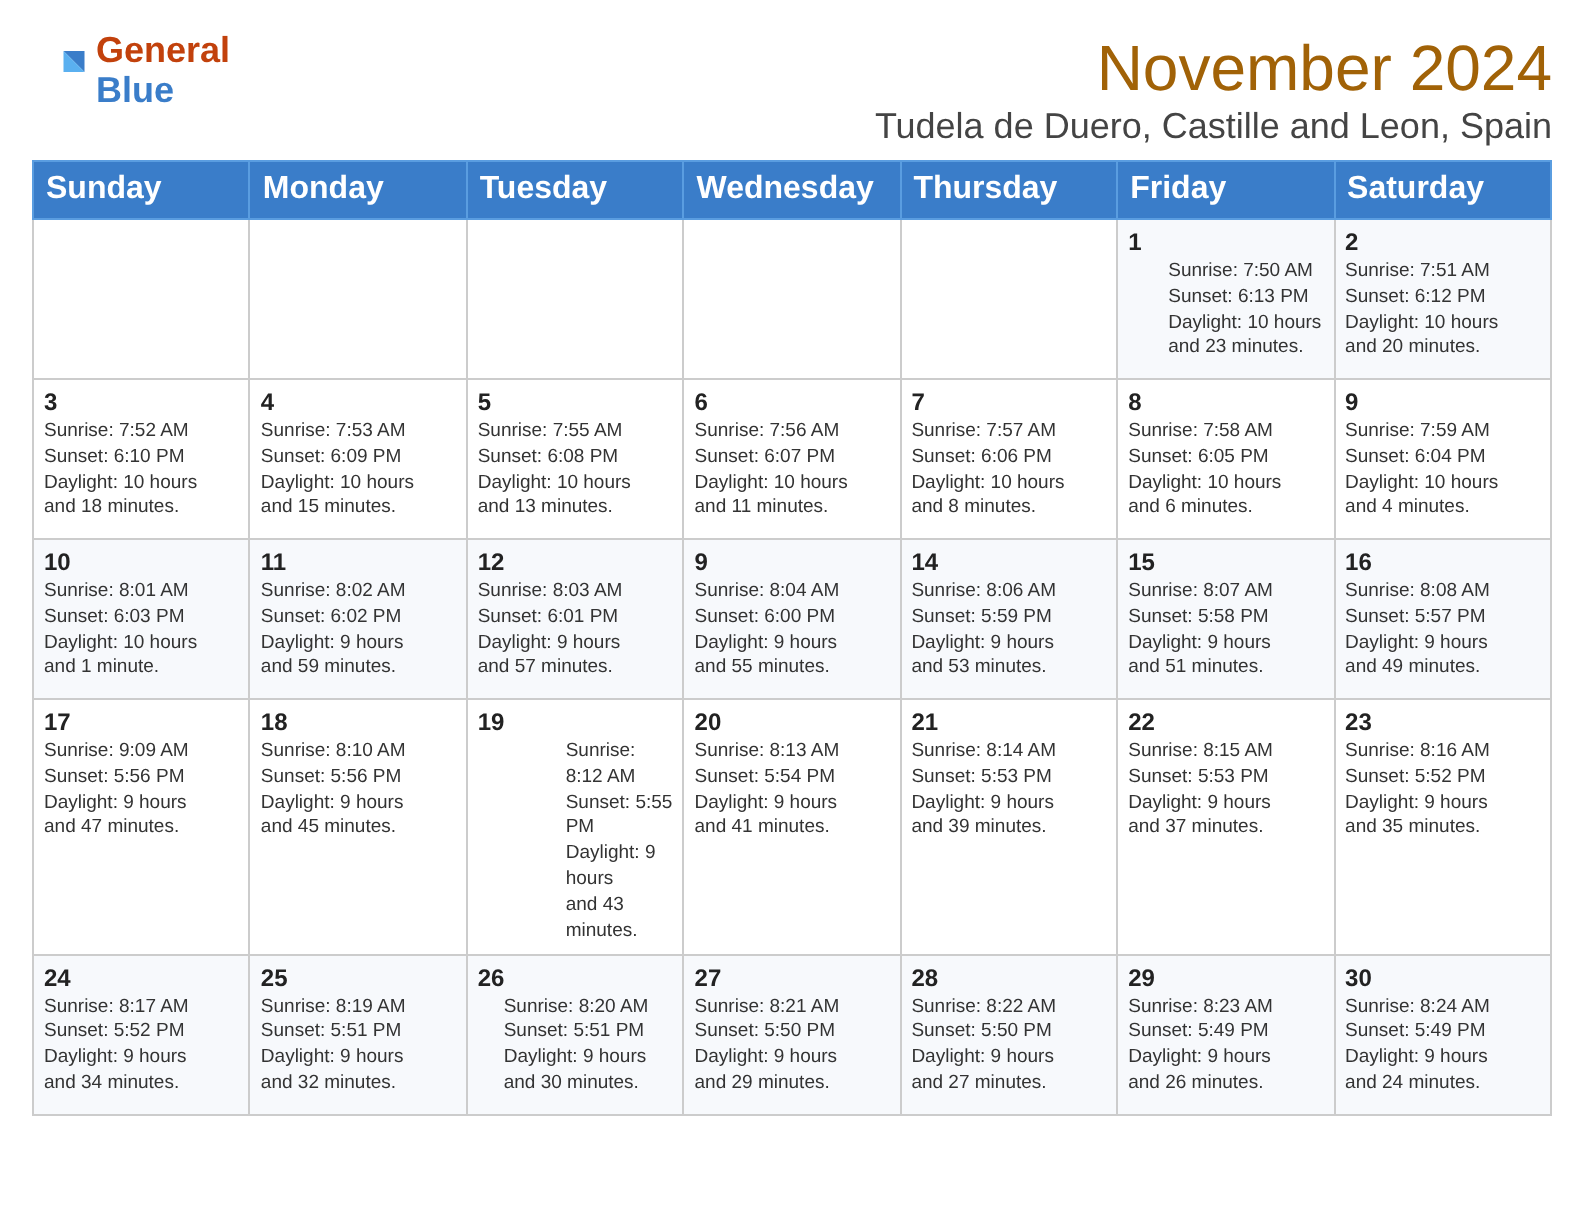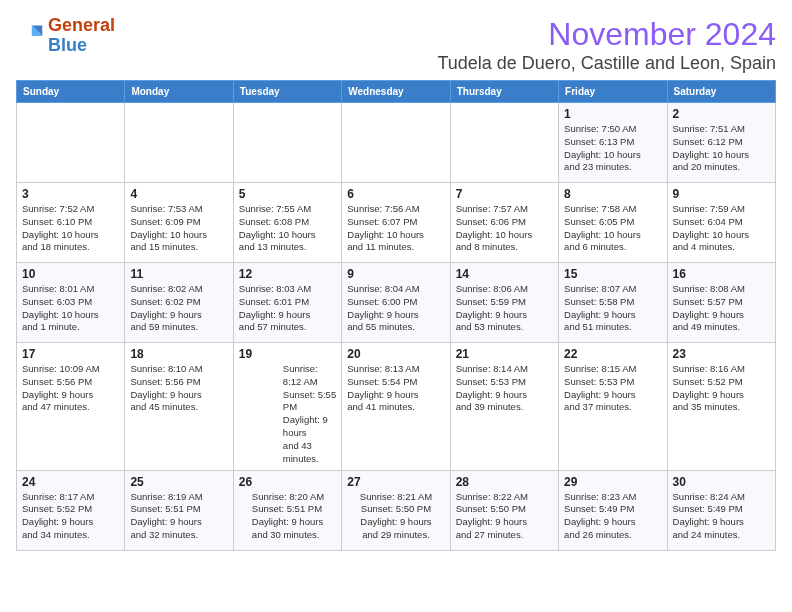--- a/index.html
+++ b/index.html
@@ -31,35 +31,35 @@
     .logo-icon {
       width: 28px;
       height: 28px;
     }
     .title-area {
       text-align: right;
     }
     .month-title {
       font-size: 32px;
       font-weight: normal;
-      color: #8b5cf6;
+      color: #a16207;
     }
     .location-title {
       font-size: 18px;
       color: #444;
     }
     table {
       width: 100%;
       border-collapse: collapse;
       table-layout: fixed;
     }
     thead tr th {
       background: #3a7dc9;
       color: #fff;
-      font-size: 10px;
+      font-size: 16px;
       font-weight: bold;
       padding: 5px 6px;
       border: 1px solid #5a9de0;
       text-align: left;
     }
     tbody tr td {
       border: 1px solid #ccc;
       vertical-align: top;
       padding: 4px 5px;
       font-size: 10px;
@@ -120,21 +120,21 @@
   </thead>
   <tbody id="calendar-body">
   <tr>
         <td class="empty-cell"></td>
         <td class="empty-cell"></td>
         <td class="empty-cell"></td>
         <td class="empty-cell"></td>
         <td class="empty-cell"></td>
         <td>
           <span class="day-number">1</span>
-          <div class="day-info" style="white-space: pre-line;">Sunrise: 7:50 AM
+          <div class="day-info" style="white-space: pre-line; margin-left: 20px;">Sunrise: 7:50 AM
 Sunset: 6:13 PM
 Daylight: 10 hours
 and 23 minutes.</div>
         </td>
         <td>
           <span class="day-number">2</span>
           <div class="day-info" style="white-space: pre-line;">Sunrise: 7:51 AM
 Sunset: 6:12 PM
 Daylight: 10 hours
 and 20 minutes.</div>
@@ -238,21 +238,21 @@
           <span class="day-number">16</span>
           <div class="day-info" style="white-space: pre-line;">Sunrise: 8:08 AM
 Sunset: 5:57 PM
 Daylight: 9 hours
 and 49 minutes.</div>
         </td>
       </tr>
       <tr>
         <td>
           <span class="day-number">17</span>
-          <div class="day-info" style="white-space: pre-line;">Sunrise: 10:09 AM
+          <div class="day-info" style="white-space: pre-line;">Sunrise: 9:09 AM
 Sunset: 5:56 PM
 Daylight: 9 hours
 and 47 minutes.</div>
         </td>
         <td>
           <span class="day-number">18</span>
           <div class="day-info" style="white-space: pre-line;">Sunrise: 8:10 AM
 Sunset: 5:56 PM
 Daylight: 9 hours
 and 45 minutes.</div>
@@ -310,21 +310,21 @@
         </td>
         <td>
           <span class="day-number">26</span>
           <div class="day-info" style="white-space: pre-line; margin-left: 13px;">Sunrise: 8:20 AM
 Sunset: 5:51 PM
 Daylight: 9 hours
 and 30 minutes.</div>
         </td>
         <td>
           <span class="day-number">27</span>
-          <div class="day-info" style="white-space: pre-line; text-align: center;">Sunrise: 8:21 AM
+          <div class="day-info" style="white-space: pre-line;">Sunrise: 8:21 AM
 Sunset: 5:50 PM
 Daylight: 9 hours
 and 29 minutes.</div>
         </td>
         <td>
           <span class="day-number">28</span>
           <div class="day-info" style="white-space: pre-line;">Sunrise: 8:22 AM
 Sunset: 5:50 PM
 Daylight: 9 hours
 and 27 minutes.</div>

